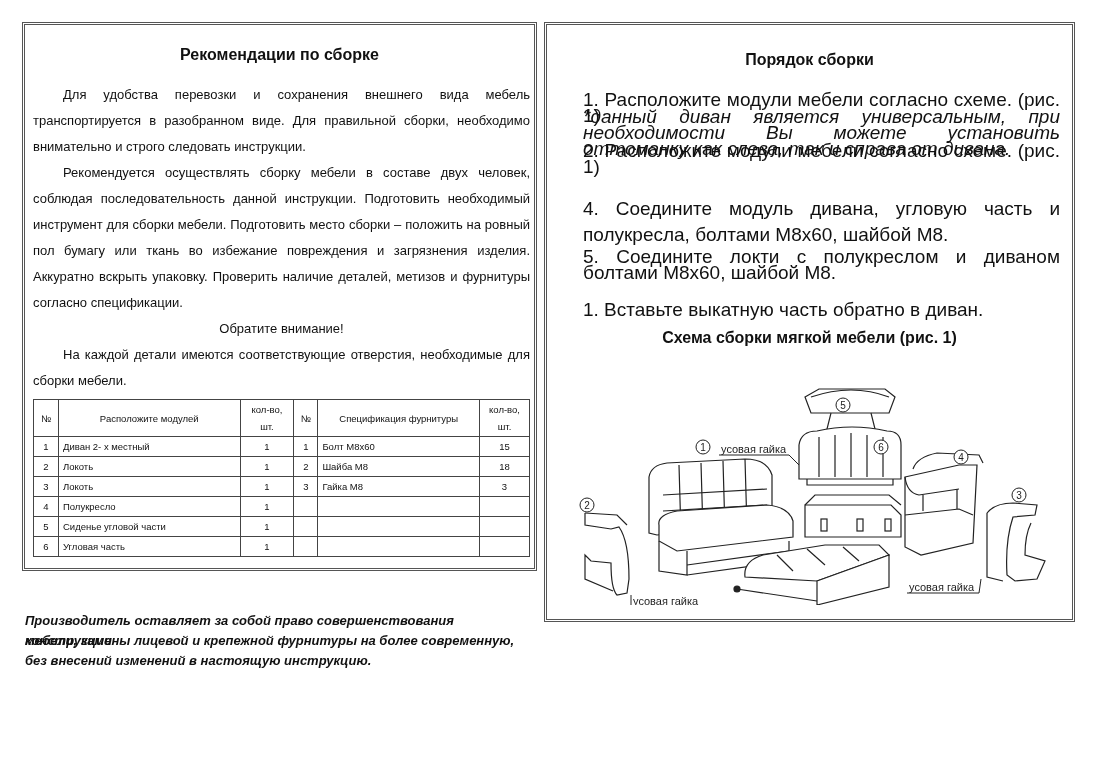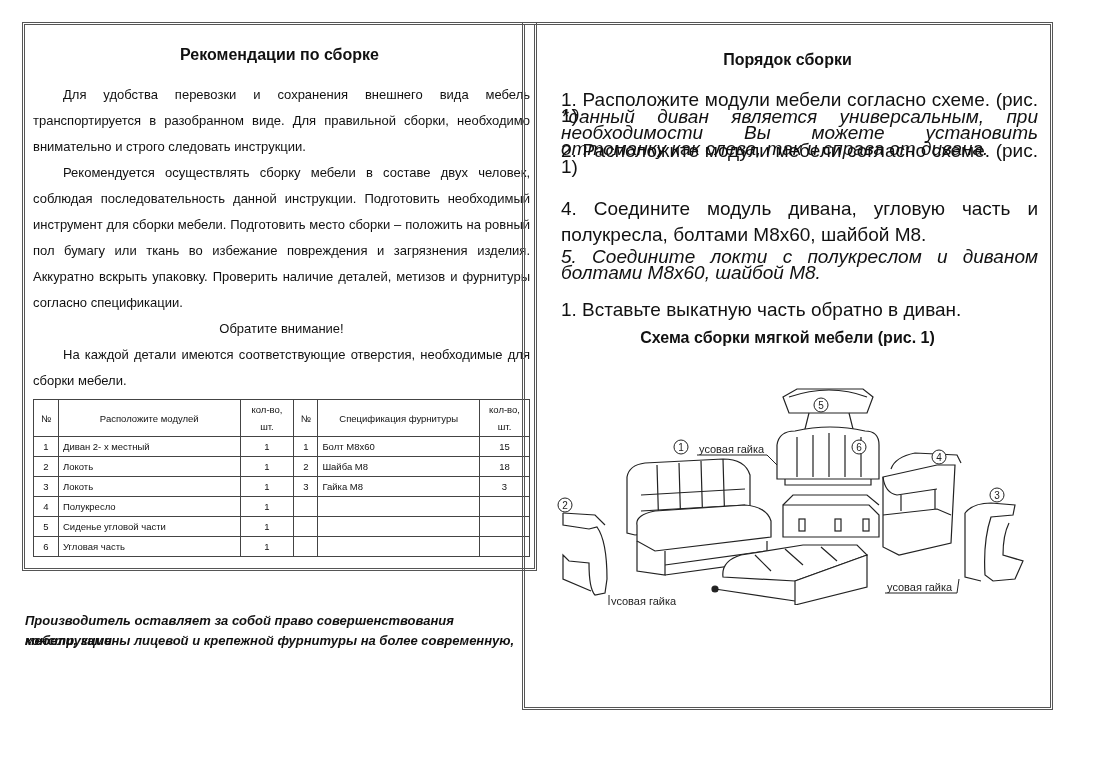--- a/index.html
+++ b/index.html
@@ -1,20 +1,20 @@
 <!DOCTYPE html>
 <html><head>
 <meta charset="utf-8">
 <style>
   html, body { margin:0; padding:0; background:#ffffff; }
   body { width:1100px; height:778px; position:relative; overflow:hidden;
          font-family:"Liberation Sans", sans-serif; color:#111; }
   .frame { position:absolute; border:3px double #555; box-sizing:border-box; }
   #left-page { left:22px; top:22px; width:515px; height:549px; }
-  #right-page { left:522px; top:22px; width:531px; height:688px; }
+  #right-page { left:544px; top:22px; width:531px; height:600px; }
   .title { position:absolute; left:0; right:0; text-align:center; font-weight:bold; font-size:16px; }
   .para { position:absolute; font-size:13px; line-height:26px; text-align:justify; text-align-last:left; }
   .indent { text-indent:30px; }
   .center { text-align:center; text-align-last:center; }
   .italic-bold { position:absolute; left:0; right:0; font-style:italic; font-weight:bold; font-size:13px; line-height:20px; }
   table.spec { position:absolute; left:8px; top:374px; border-collapse:collapse; font-size:9.5px; width:497px; }
   table.spec td { border:1px solid #444; height:19px; padding:0 4px; }
   table.spec tr.head td { height:36px; text-align:center; line-height:17px; }
   .c { text-align:center; }
   .step { position:absolute; left:36px; right:12px; font-size:19px; line-height:16px; text-align:justify; }
@@ -95,29 +95,30 @@
       <td class="c">1</td>
       <td class="c"></td>
       <td></td>
       <td class="c"></td>
     </tr>
   </tbody>
     </table>
 
   <div class="italic-bold" style="top:586px;">Производитель оставляет за собой право совершенствования конструкции</div>
   <div class="italic-bold" style="top:606px;">мебели, замены лицевой и крепежной фурнитуры на более современную,</div>
+  <div class="italic-bold" style="top:626px;">без внесений изменений в настоящую инструкцию.</div>
 </div>
 
 <div class="frame" id="right-page">
   <div class="title" style="top:26px;">Порядок сборки</div>
   <div class="step" style="top:67px;">1. Расположите модули мебели согласно схеме. (рис. 1)</div>
   <div class="step note" style="top:84px;">*данный диван является универсальным, при необходимости Вы можете установить оттоманку как слева, так и справа от дивана.</div>
   <div class="step" style="top:118px;">2. Расположите модули мебели согласно схеме. (рис. 1)</div>
   <div class="step" style="top:171px; line-height:26px;">4. Соедините модуль дивана, угловую часть и полукресла, болтами М8х60, шайбой М8.</div>
-  <div class="step" style="top:224px;font-style:italic;">5. Соедините локти с полукреслом и диваном болтами М8х60, шайбой М8.</div>
+  <div class="step" style="top:224px;">5. Соедините локти с полукреслом и диваном болтами М8х60, шайбой М8.</div>
   <div class="step" style="top:277px;">1. Вставьте выкатную часть обратно в диван.</div>
   <div class="title" style="top:304px;">Схема сборки мягкой мебели (рис. 1)</div>
 
   <svg width="500" height="240" viewBox="0 0 500 240" style="position:absolute; left:20px; top:340px;" fill="none" stroke="#222" stroke-width="1.2">
 
     <g>
       <path d="M238 32 L252 24 L318 24 L328 32 L322 48 L244 48 Z" fill="#fff"></path>
       <path d="M244 32 Q285 18 322 32"></path>
       <line x1="264" y1="48" x2="258" y2="72"></line>
       <line x1="304" y1="48" x2="310" y2="72"></line>

